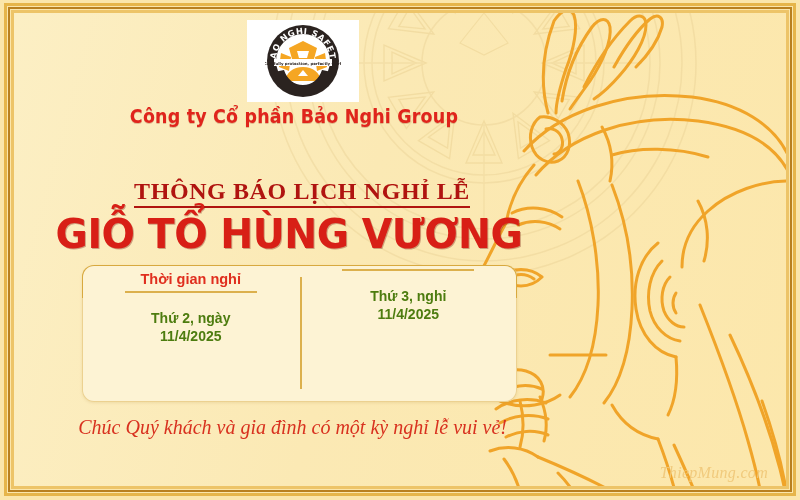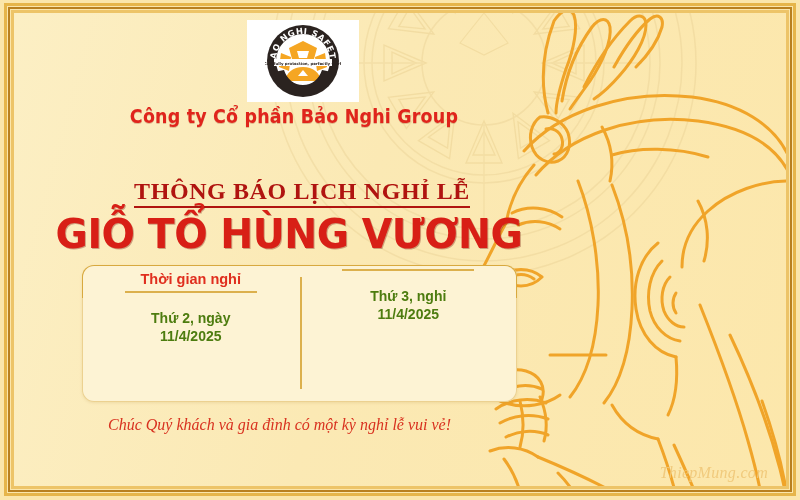--- a/index.html
+++ b/index.html
@@ -185,24 +185,24 @@
     line-height: 1.32;
     color: #4d7c0f;
     white-space: nowrap;
   }
 
   
   .greeting {
     position: absolute;
     left: 38px; top: 400px;
     width: 455px;
-    text-align: center;
+    text-align: right;
     font-family: "Liberation Serif", serif;
     font-style: italic;
-    font-size: 16px;
+    font-size: 20px;
     line-height: 1.45;
     color: #d8311f;
   }
 
   
   .watermark {
     position: absolute;
     right: 18px; bottom: 4px;
     font-family: "Liberation Serif", serif;
     font-style: italic;

